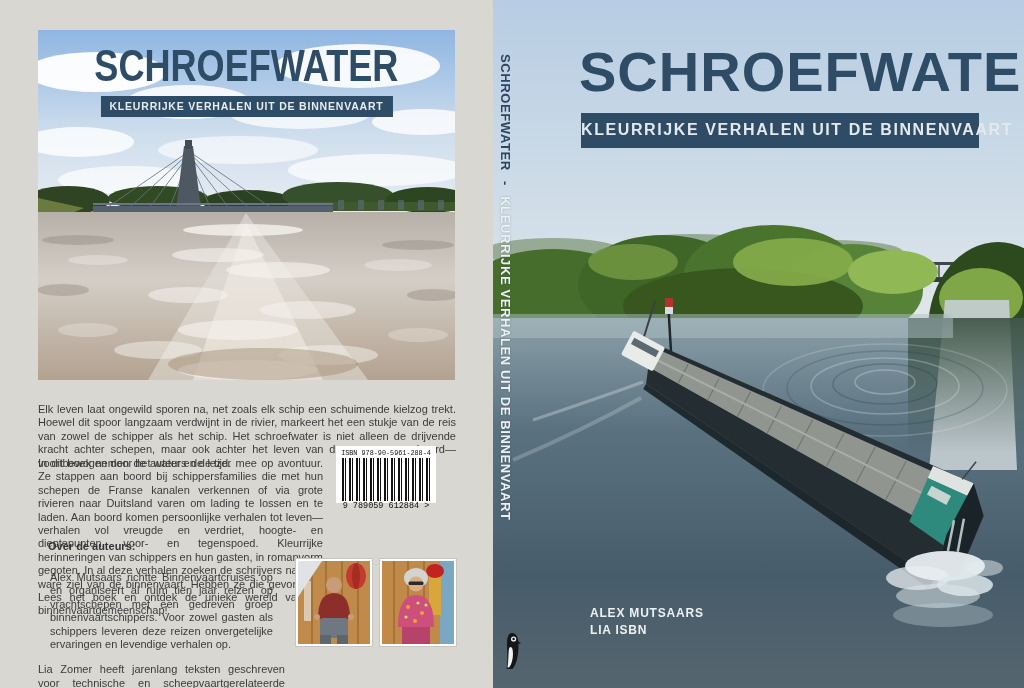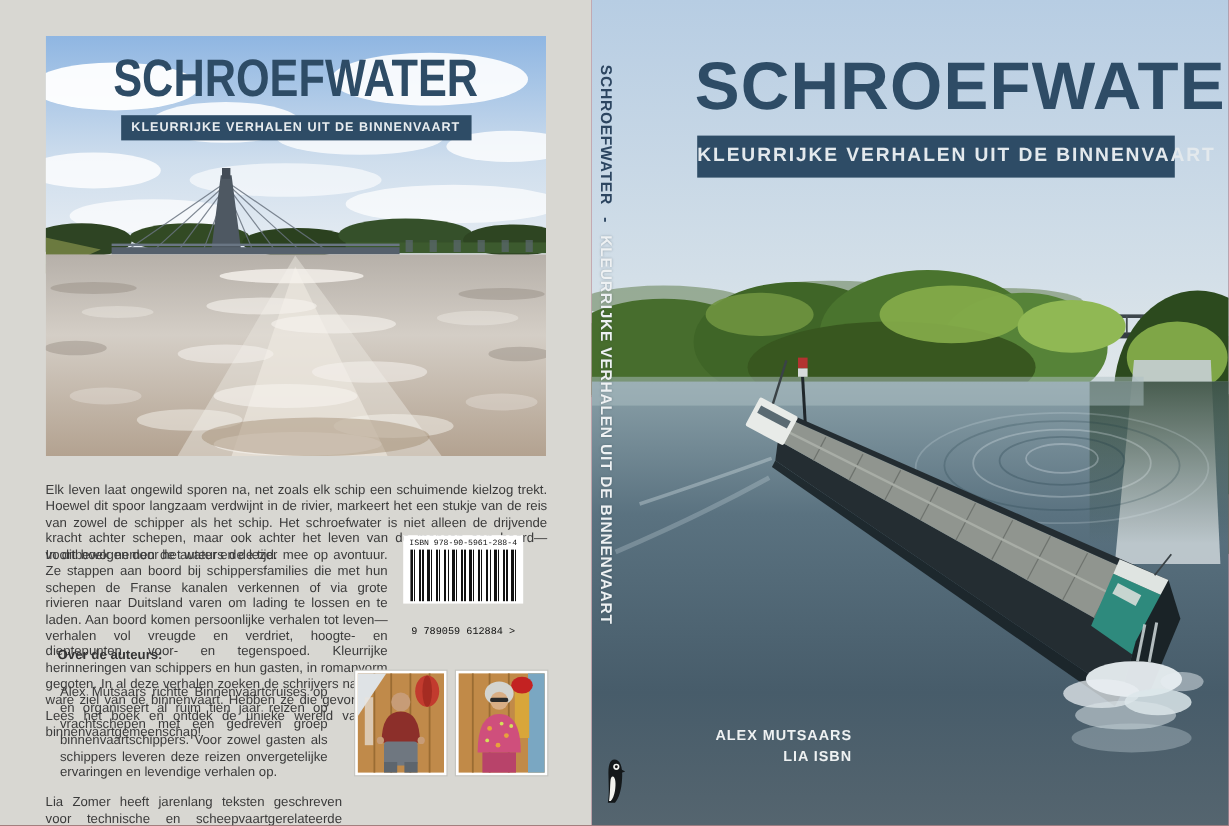--- a/index.html
+++ b/index.html
@@ -1,18 +1,18 @@
 <!DOCTYPE html>
 <html><head>
 <meta charset="utf-8">
 <style>
   html,body{margin:0;padding:0;background:#888;}
   *{box-sizing:border-box;}
   .spread{position:relative;width:1024px;height:688px;overflow:hidden;
-          font-family:"Liberation Sans",sans-serif;background:#b91c1c;}
+          font-family:"Liberation Sans",sans-serif;background:#737373;}
 
   
   .back{position:absolute;left:0;top:0;width:493px;height:688px;background:#d8d7d2;}
   .back-photo{position:absolute;left:38px;top:30px;width:417px;height:350px;overflow:hidden;}
   .back-photo svg{position:absolute;left:0;top:0;}
   .back-title{position:absolute;left:0;top:14px;width:100%;text-align:center;
               font-size:44px;font-weight:bold;color:#2e4c66;line-height:1;letter-spacing:0;}
   .back-title span{display:inline-block;transform:scaleX(.82);white-space:nowrap;}
   .back-banner{position:absolute;left:50%;top:66px;transform:translateX(-50%);
                background:#2e4c66;color:#e7ecef;font-size:10.5px;font-weight:bold;
@@ -21,21 +21,21 @@
   .intro{position:absolute;left:38px;top:392px;width:418px;}
   .body-row{position:absolute;left:38px;top:446px;width:418px;display:flex;gap:13px;}
   .body-text{width:285px;}
   .barcode{width:100px;height:57px;background:#ffffff;padding:3px 4px 2px;flex:none;}
   .isbn-top{font-family:"Liberation Mono",monospace;font-size:6.8px;line-height:8px;
             color:#111;text-align:center;white-space:nowrap;}
   .bars{height:43px;margin:1px 2px 0;
         background:repeating-linear-gradient(90deg,#111 0 2px,#fff 2px 3px,#111 3px 4px,
         #fff 4px 7px,#111 7px 9px,#fff 9px 10px,#111 10px 11px,#fff 11px 14px);}
   .isbn-bottom{font-family:"Liberation Mono",monospace;font-size:8.5px;line-height:10px;
-            color:#111;text-align:center;white-space:nowrap;margin-top:20px;}
+            color:#111;text-align:center;white-space:nowrap;}
   .about{position:absolute;left:48px;top:540px;font-size:11px;font-weight:bold;color:#333;}
   .bios-row{position:absolute;left:38px;top:559px;width:418px;display:flex;gap:11px;}
   .bios{width:247px;}
   .bio-lia{margin-top:9px;}
   .photos{display:flex;gap:8px;flex:none;}
   .pframe{width:76px;height:87px;background:#fff;padding:2px;box-shadow:0 0 0 1px #c6c5c0;}
   .pframe svg{display:block;}
 
   
   .front{position:absolute;left:493px;top:0;width:531px;height:688px;overflow:hidden;background:#b7cde3;}
@@ -43,21 +43,21 @@
   .spine-text{position:absolute;left:5px;top:54px;writing-mode:vertical-rl;
               font-weight:bold;font-size:13px;letter-spacing:.6px;white-space:nowrap;}
   .spine-title{color:#2c4560;}
   .spine-sep{color:#2c4560;margin:6px 0;}
   .spine-sub{color:#eef1f3;text-shadow:0 0 2px rgba(40,60,70,.4);}
   .front-title{position:absolute;left:86px;top:44px;width:430px;text-align:center;
                font-size:56px;font-weight:bold;color:#2e4c66;line-height:1;letter-spacing:1px;white-space:nowrap;}
   .front-banner{position:absolute;left:88px;top:113px;width:398px;background:#2e4c66;
                 color:#e3e9ed;font-size:16px;font-weight:bold;letter-spacing:1.6px;
                 text-align:center;padding:8px 0 9px;white-space:nowrap;}
-  .front-authors{position:absolute;left:97px;top:605px;width:120px;text-align:right;
+  .front-authors{position:absolute;left:97px;top:605px;width:120px;text-align:left;
                  color:#eef1f2;font-weight:bold;font-size:12px;letter-spacing:.8px;line-height:17px;}
   .penguin{position:absolute;left:7px;top:631px;}
 </style>
 </head>
 <body>
 
 <div class="spread">
 
   <section class="back">
 

